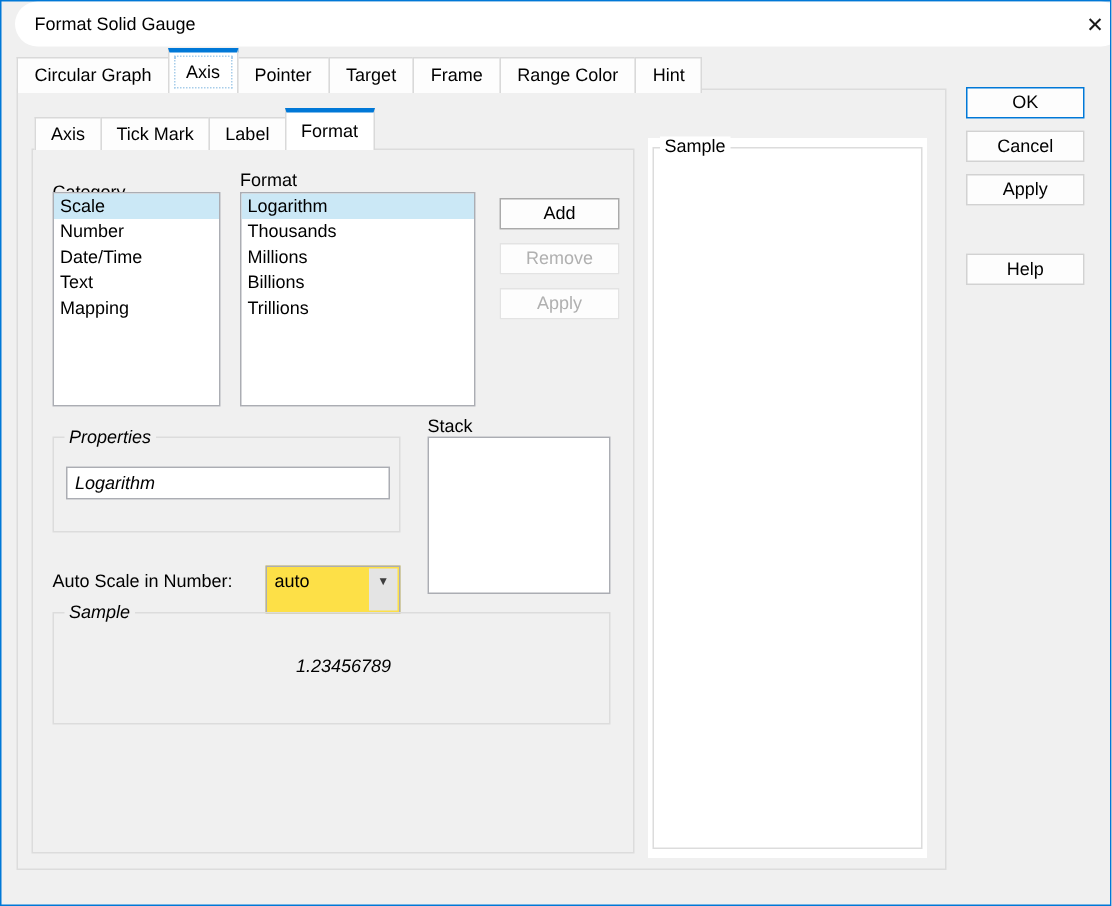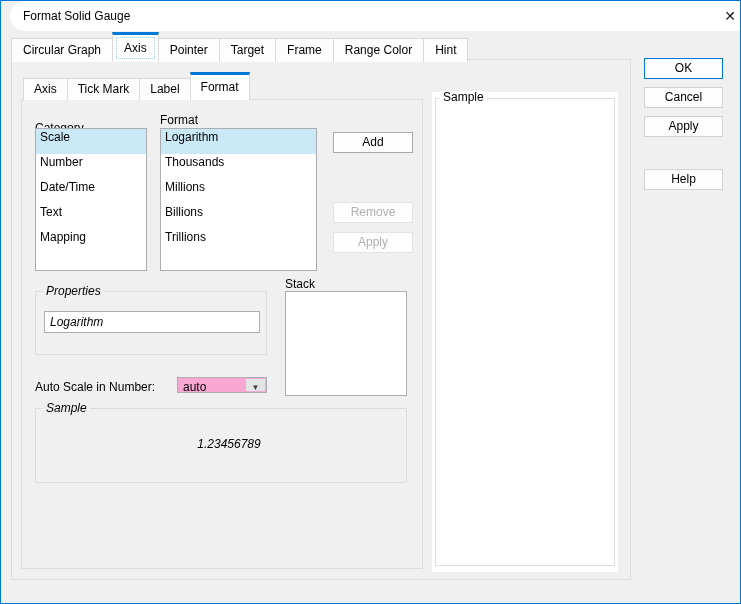--- a/index.html
+++ b/index.html
@@ -23,30 +23,30 @@
   
   .main-page{position:absolute;left:10px;top:58px;width:620px;height:521px;border:1px solid #dcdcdc;background:#f0f0f0;z-index:1;}
   
   .sub-tabs{position:absolute;left:22px;top:71px;height:28px;display:flex;align-items:flex-end;z-index:3;}
   .sub-tabs .tab{height:22px;line-height:21px;padding:0 10px;}
   .sub-tabs .tab.selected{height:28px;line-height:24px;border-top:3px solid #0078d7;}
   .sub-page{position:absolute;left:20px;top:98px;width:402px;height:470px;border:1px solid #dcdcdc;z-index:2;background:#f0f0f0;}
   
   .lbl{position:absolute;white-space:nowrap;}
   .listbox{position:absolute;background:#ffffff;border:1px solid #abadb3;overflow:hidden;}
-  .listbox .item{height:25px;line-height:17px;padding-left:4px;white-space:nowrap;}
+  .listbox .item{height:17px;line-height:17px;padding-left:4px;white-space:nowrap;}
   .listbox .item.selected{background:#cbe8f6;}
   .btn{position:absolute;width:80px;height:21px;background:#fdfdfd;border:1px solid #aaaaaa;
     text-align:center;line-height:19px;cursor:default;}
-  .btn.disabled{border-color:#e3e3e3;color:#b0b0b0;margin-top:40px;}
+  .btn.disabled{border-color:#e3e3e3;color:#b0b0b0;}
   .groupbox{position:absolute;border:1px solid #dcdcdc;font-style:italic;}
   .legend{position:absolute;top:-7px;left:7px;background:#f0f0f0;padding:0 3px;line-height:13px;}
   .textinput{position:absolute;background:#ffffff;border:1px solid #abadb3;height:22px;
     line-height:20px;padding:0 5px;font-family:"Liberation Sans",sans-serif;font-size:12px;width:216px;}
-  .combo{position:absolute;background:#f9a8d4;border:1px solid #abadb3;height:16px;line-height:19px;padding-left:5px;}
+  .combo{position:absolute;background:#fde047;border:1px solid #abadb3;height:32px;line-height:19px;padding-left:5px;}
   .combo .arrow{position:absolute;top:1px;right:1px;bottom:1px;width:19px;background:#e4e4e4;
     text-align:center;color:#3e3e3e;font-size:8px;line-height:17px;}
   .sample-value{position:absolute;left:8px;width:100%;text-align:center;}
   
   .right-sample{position:absolute;left:431px;top:91px;width:186px;height:480px;background:#ffffff;z-index:2;}
   .right-sample .inner-border{position:absolute;left:3px;right:3px;top:6px;bottom:6px;border:1px solid #dcdcdc;}
   .right-sample .legend{background:#ffffff;top:-1px;left:8px;}
   .action-btn{position:absolute;left:643px;width:79px;height:21px;background:#fdfdfd;border:1px solid #d2d2d2;
     text-align:center;line-height:19px;cursor:default;}
   .action-btn.default{border:1px solid #0078d7;}

